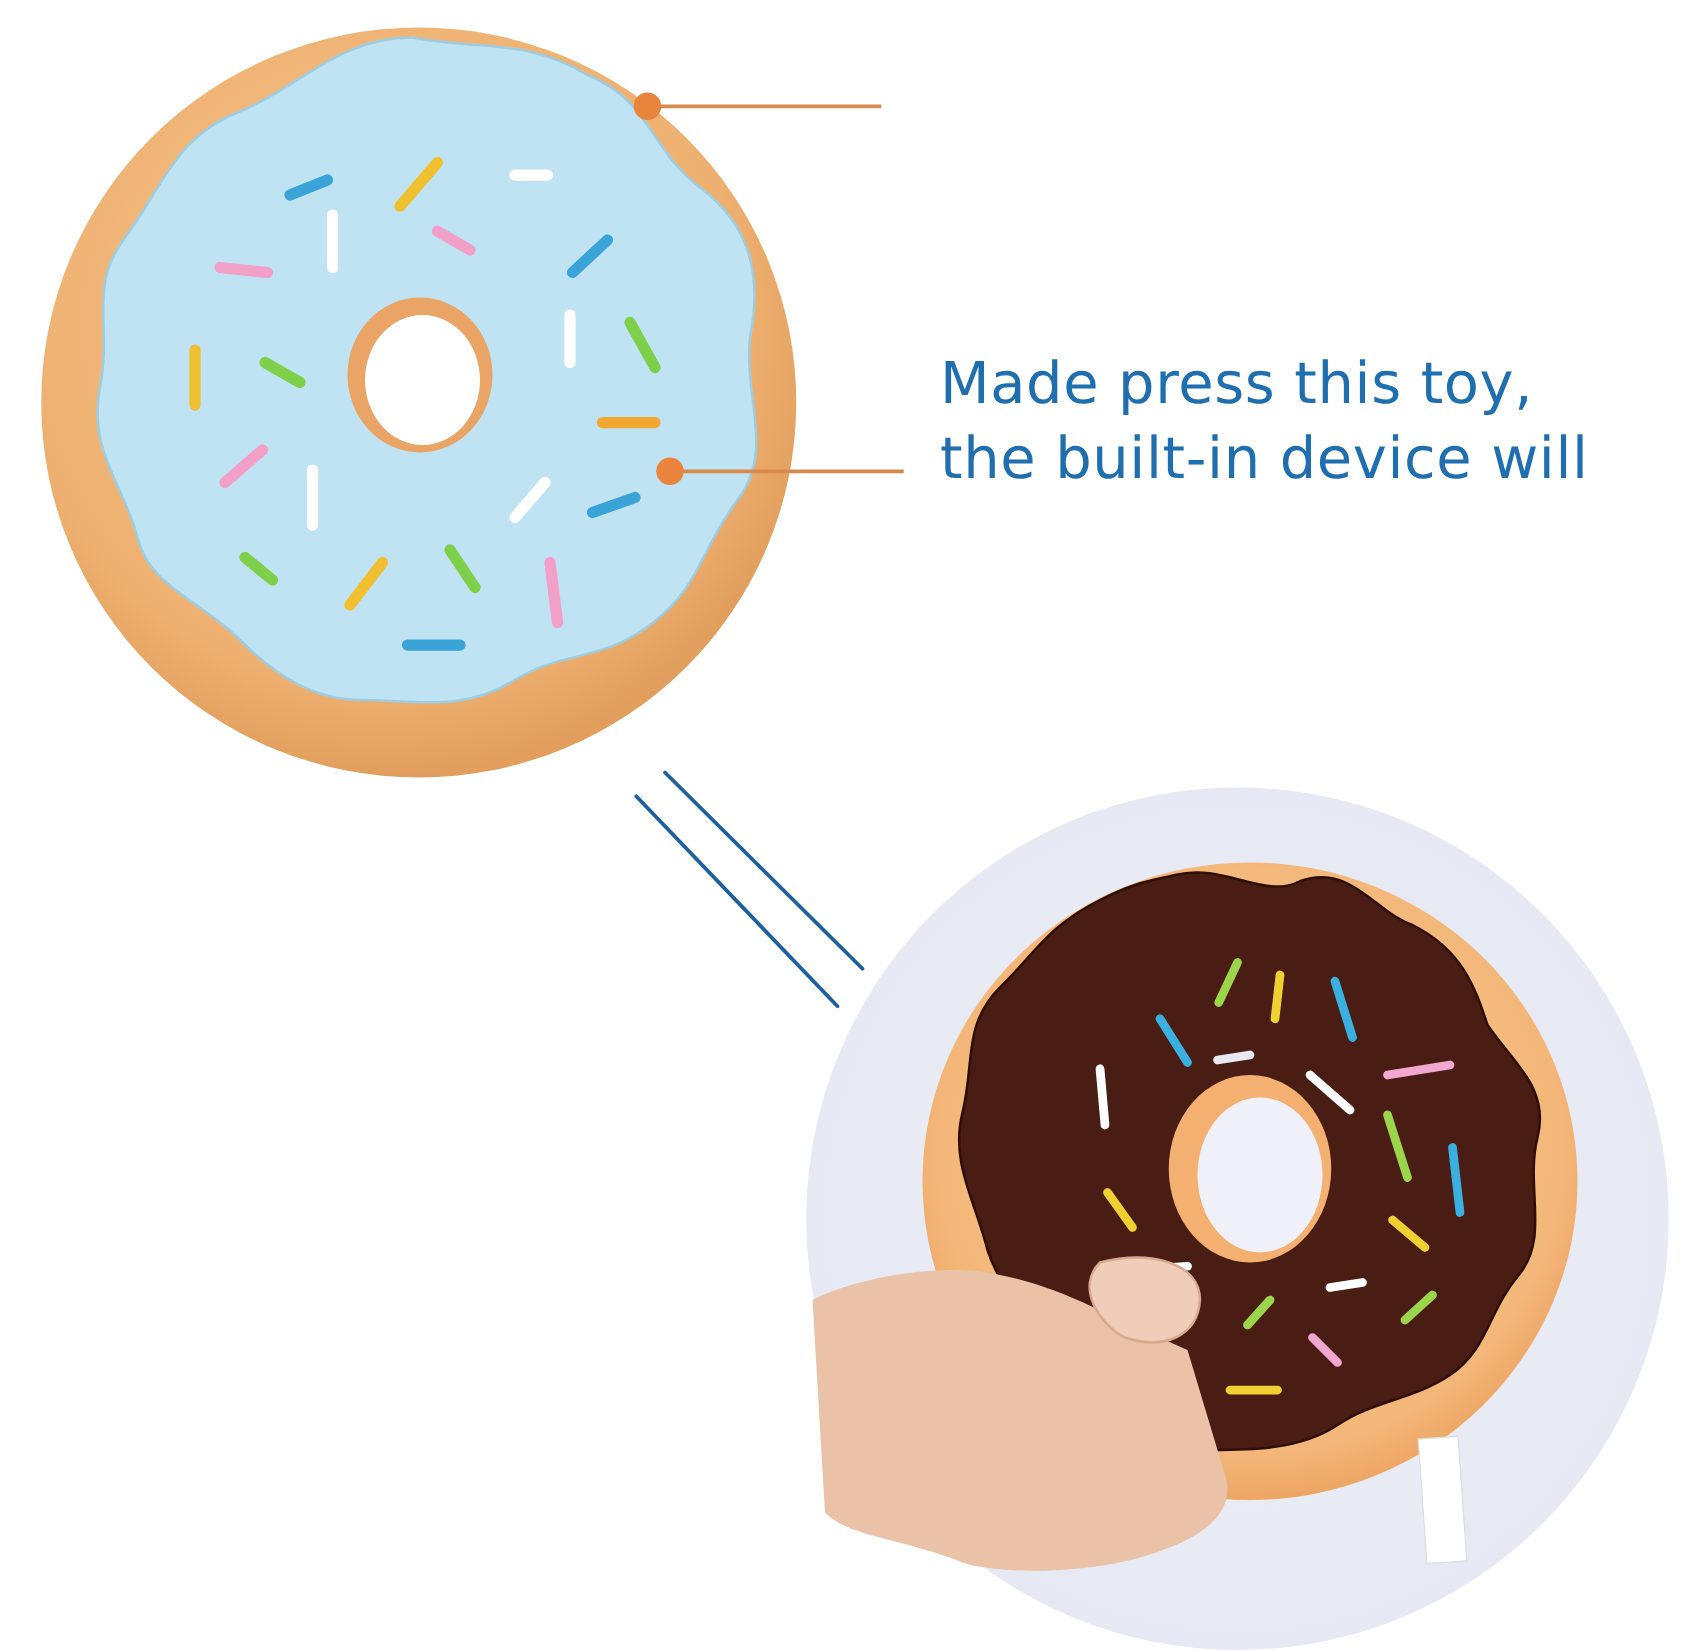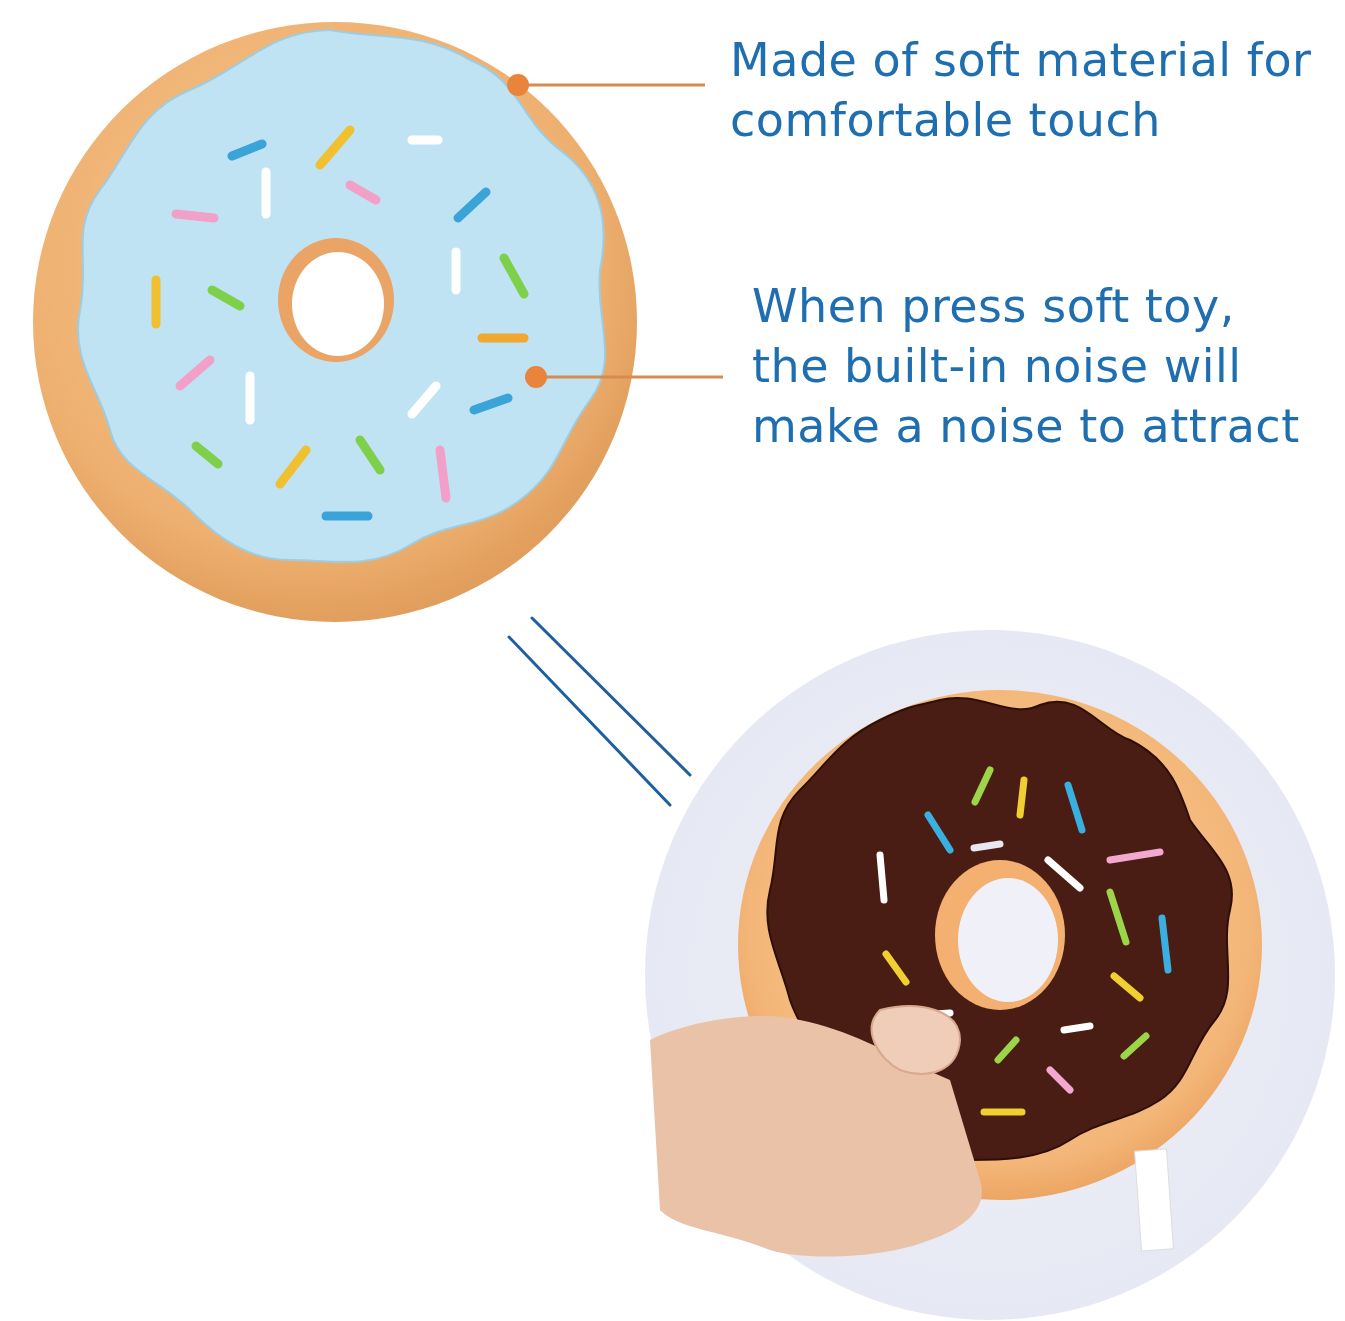--- a/index.html
+++ b/index.html
@@ -125,24 +125,19 @@
           C720,1230 680,1230 660,1210 Z" fill="#e9c2a8"></path>
         <path d="M880,1010 C920,1000 960,1010 960,1040 C958,1070 930,1080 900,1070 C880,1060 860,1030 880,1010 Z" fill="#f0cdb8" stroke="#d8a890" stroke-width="2"></path>
       </g>
 
       <g>
         <rect x="1138" y="1150" width="32" height="100" fill="#ffffff" stroke="#ddd" transform="rotate(-4 1154 1200)"></rect>
       </g>
     </g>
   </svg>
 
-  <div class="callout-text" id="callout1">
-    <div>Made of soft material for</div>
-    <div>comfortable touch</div>
-  </div>
 
   <div class="callout-text" id="callout2">
-    <div>When press soft toy,</div>
-    <div>the built-in noise will</div>
-    <div>make a noise to attract</div>
+    <div>Made press this toy,</div>
+    <div>the built-in device will</div>
   </div>
 
 </div>
 
 </body></html>

